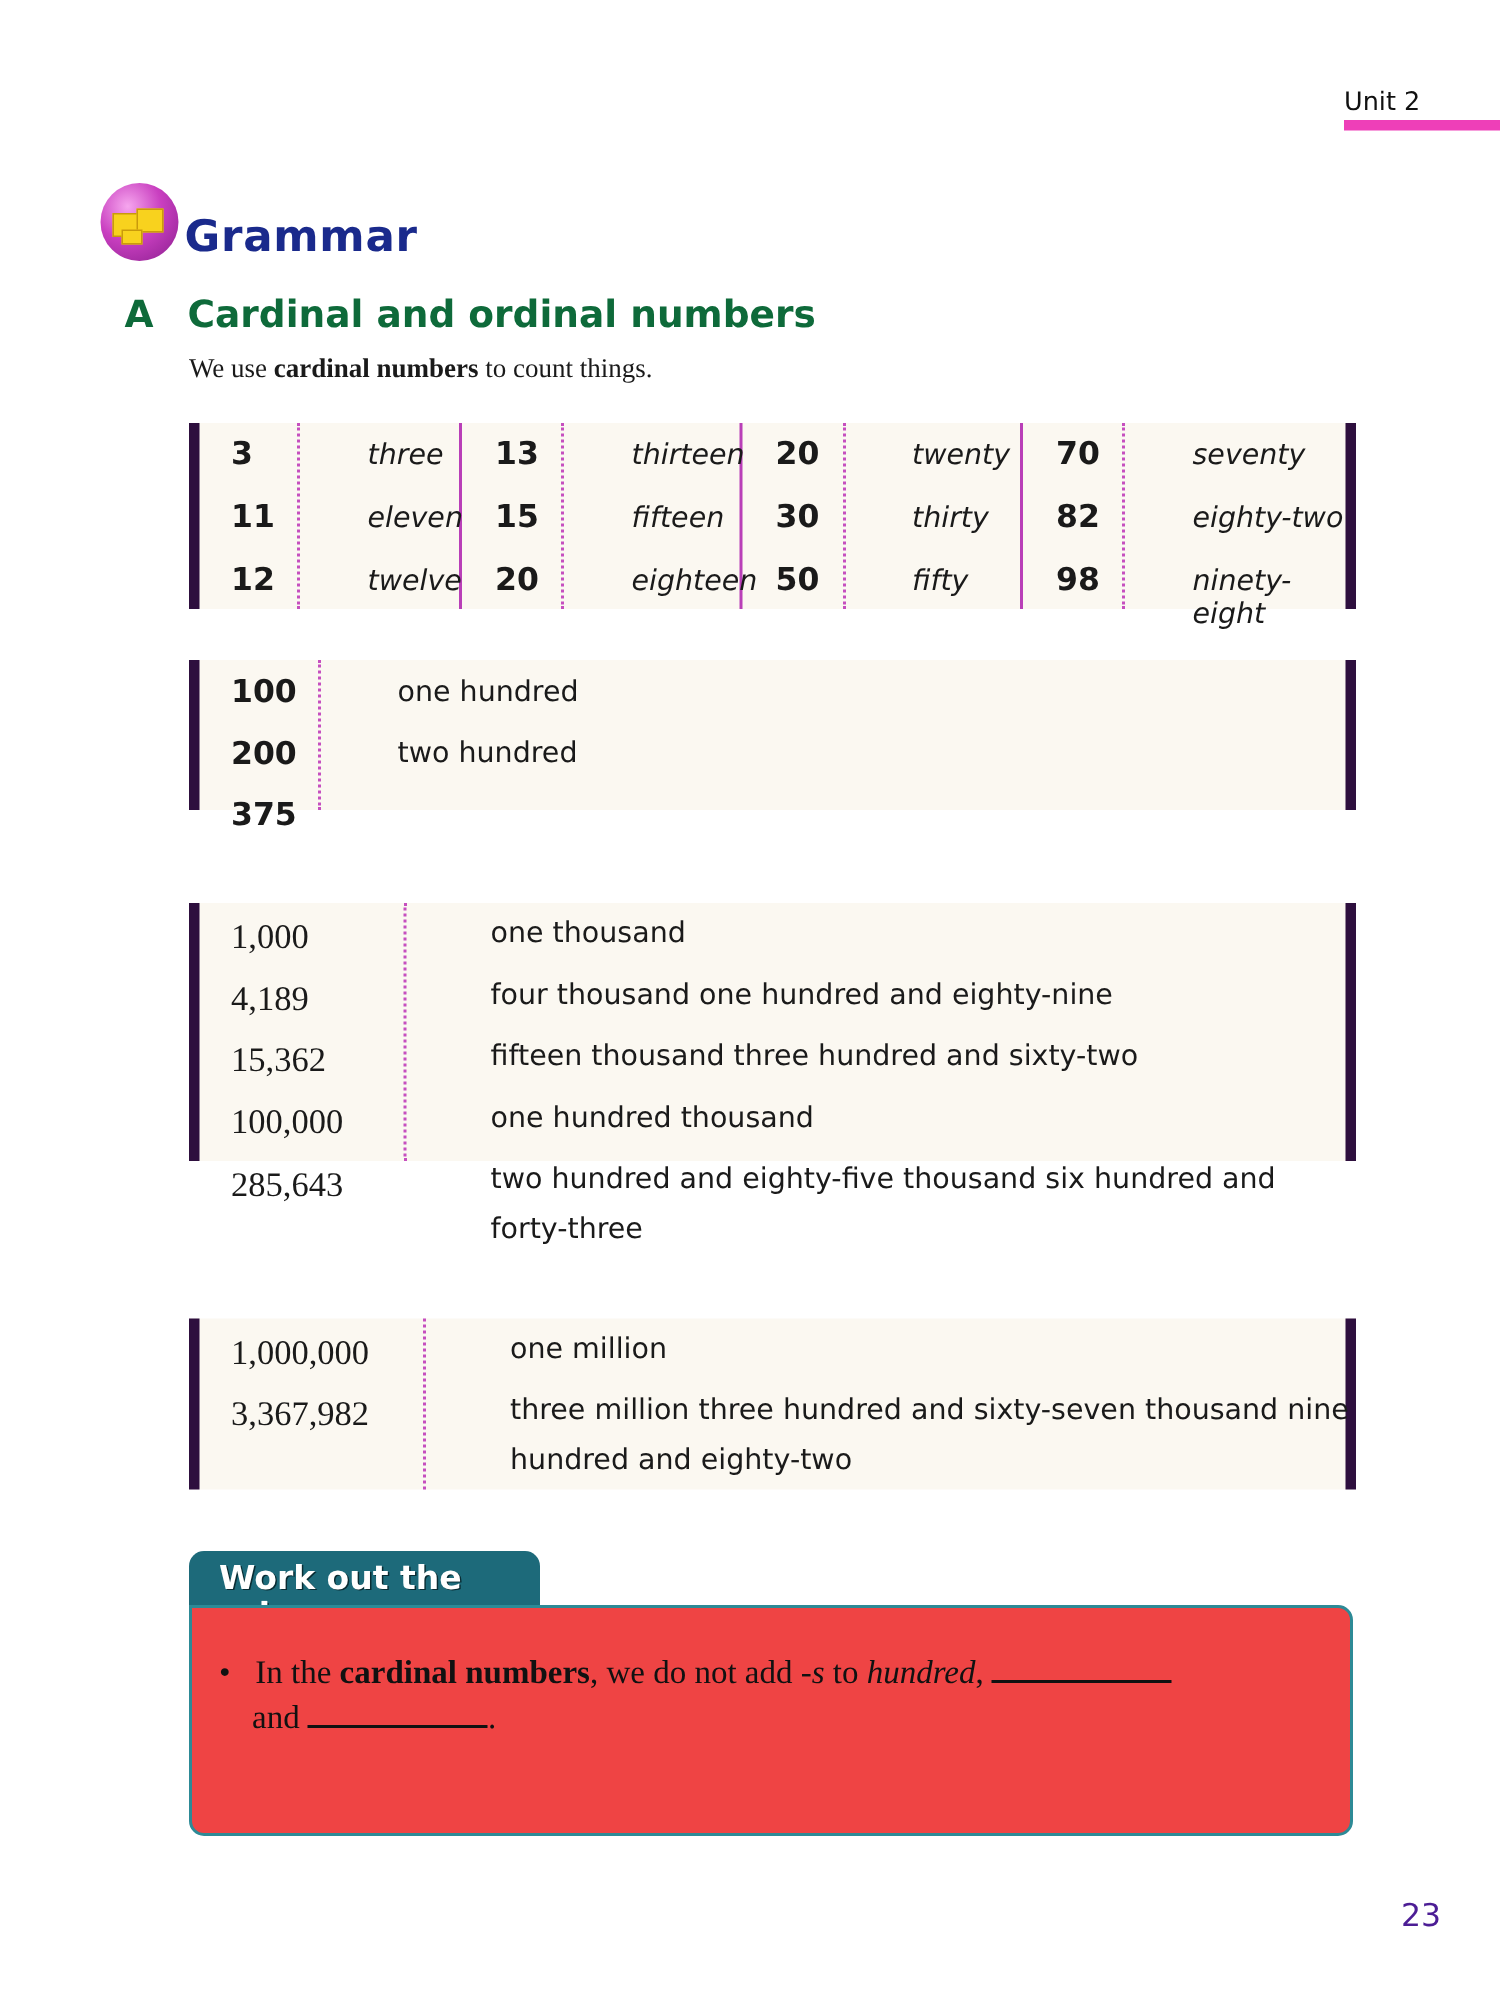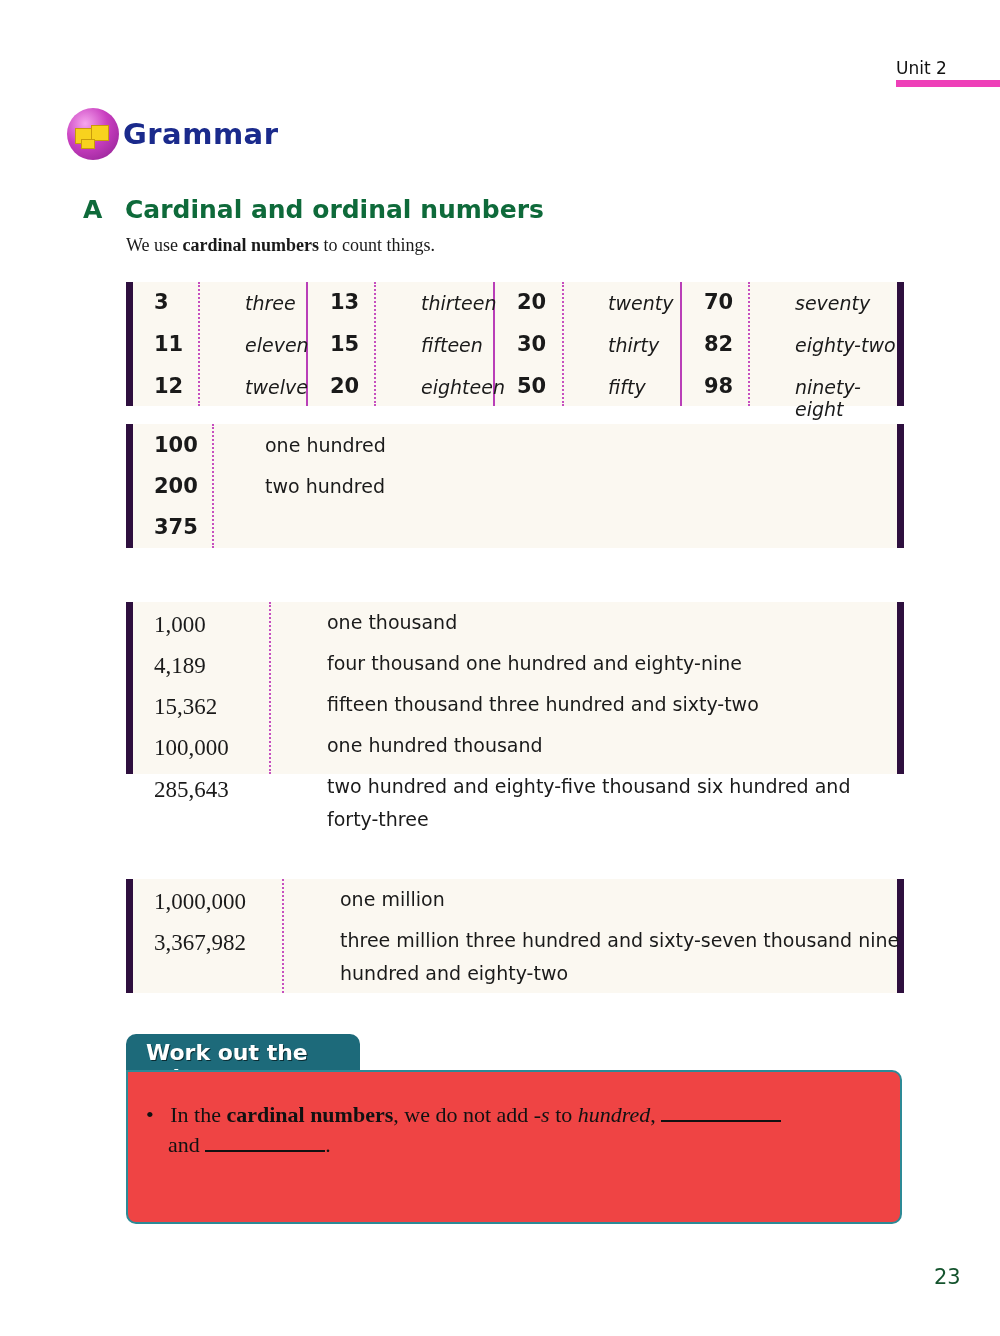--- a/index.html
+++ b/index.html
@@ -1,40 +1,40 @@
 <!DOCTYPE html>
 <html><head>
 <meta charset="utf-8">
 <style>
   html, body { margin:0; padding:0; }
   body { width:1000px; height:1336px; background:#ffffff; position:relative; overflow:hidden; font-family:"DejaVu Sans", sans-serif; color:#1a1a1a; }
   .unit { position:absolute; left:896px; top:58px; font-size:17px; color:#111; }
   .unit-bar { position:absolute; left:896px; top:80px; width:104px; height:7px; background:#ee3fb8; }
-  .grammar-wrap { position:absolute; left:67px; top:108px; display:flex; align-items:center; }
+  .grammar-wrap { position:absolute; left:67px; top:122px; display:flex; align-items:flex-end; }
   .g-icon { width:52px; height:52px; border-radius:50%; background:radial-gradient(circle at 35% 30%, #f6a6ee 0%, #c93fc0 45%, #8a1e8e 100%); position:relative; }
   .g-icon .pz { position:absolute; background:#f8d21e; border:1px solid #c99a0b; }
   .g-title { font-size:29px; font-weight:bold; color:#1a2a8c; margin-left:4px; letter-spacing:0.5px; font-family:"DejaVu Sans", sans-serif; }
   .sec-letter { position:absolute; left:83px; top:195px; font-size:25px; font-weight:bold; color:#0e6a3a; }
   .sec-title { position:absolute; left:125px; top:195px; font-size:25px; font-weight:bold; color:#0e6a3a; }
   .intro { position:absolute; left:126px; top:235px; font-family:"Liberation Serif", serif; font-size:18px; }
   .intro b { font-weight:bold; }
   .panel { position:absolute; left:126px; width:778px; background:#fbf8f1; }
   .panel .lbar { position:absolute; left:0; top:0; bottom:0; width:7px; background:#2e0f3e; }
   .panel .rbar { position:absolute; right:0; top:0; bottom:0; width:7px; background:#2e0f3e; }
   .num { font-weight:bold; font-size:21px; color:#1a1a1a; position:absolute; font-family:"DejaVu Sans", sans-serif; }
   .big { font-family:"Liberation Serif", serif; font-size:23px; font-weight:normal; }
   .word { position:absolute; font-size:19px; color:#1a1a1a; font-family:"DejaVu Sans", sans-serif; font-style:italic;margin-left:35px; }
   .dot { position:absolute; width:0; border-left:2px dotted #c64fbf; }
   .vsep { position:absolute; width:2px; background:#b93fb8; }
   .rule-tab { position:absolute; left:126px; top:1034px; width:234px; height:42px; background:#1d6a7a; border-radius:10px 10px 0 0; }
   .rule-tab span { position:absolute; left:20px; top:6px; color:#fff; font-weight:bold; font-size:22px; text-shadow:1px 1px 0 #0a2c33; }
   .rule-box { position:absolute; left:126px; top:1070px; width:772px; height:150px; background:#ef4444; border:2px solid #2d8a96; border-radius:0 10px 10px 10px; }
   .rule-line { position:absolute; left:18px; font-family:"Liberation Serif", serif; font-size:22px; color:#111; }
   .rule-line .bl { display:inline-block; width:120px; border-bottom:2px solid #111; height:1em; vertical-align:baseline; }
-  .page-num { position:absolute; left:934px; top:1265px; font-size:21px; color:#14532d; }
+  .page-num { position:absolute; left:934px; top:1265px; font-size:21px; color:#4c1d95; }
 </style>
 </head>
 <body>
 
 <div class="unit">Unit 2</div>
 <div class="unit-bar"></div>
 
 <div class="grammar-wrap">
   <div class="g-icon">
     <div class="pz" style="left:8px;top:20px;width:16px;height:14px;"></div>
@@ -81,21 +81,21 @@
   <span class="word" style="left:447px;top:94px">fifty</span>
 
   <span class="num" style="left:578px;top:8px">70</span>
   <span class="word" style="left:634px;top:10px">seventy</span>
   <span class="num" style="left:578px;top:50px">82</span>
   <span class="word" style="left:634px;top:52px">eighty-two</span>
   <span class="num" style="left:578px;top:92px">98</span>
   <span class="word" style="left:634px;top:94px">ninety-eight</span>
 </div>
 
-<div class="panel" style="top:424px;height:124px;">
+<div class="panel" style="top:440px;height:100px;">
   <div class="lbar"></div>
     <div class="rbar"></div>
   <div class="dot" style="left:86px;top:0;bottom:0;"></div>
   <span class="num" style="left:28px;top:9px">100</span>
   <span class="word" style="left:104px;top:10px;font-style:normal">one hundred</span>
   <span class="num" style="left:28px;top:50px">200</span>
   <span class="word" style="left:104px;top:51px;font-style:normal">two hundred</span>
   <span class="num" style="left:28px;top:91px">375</span>
 </div>
 

